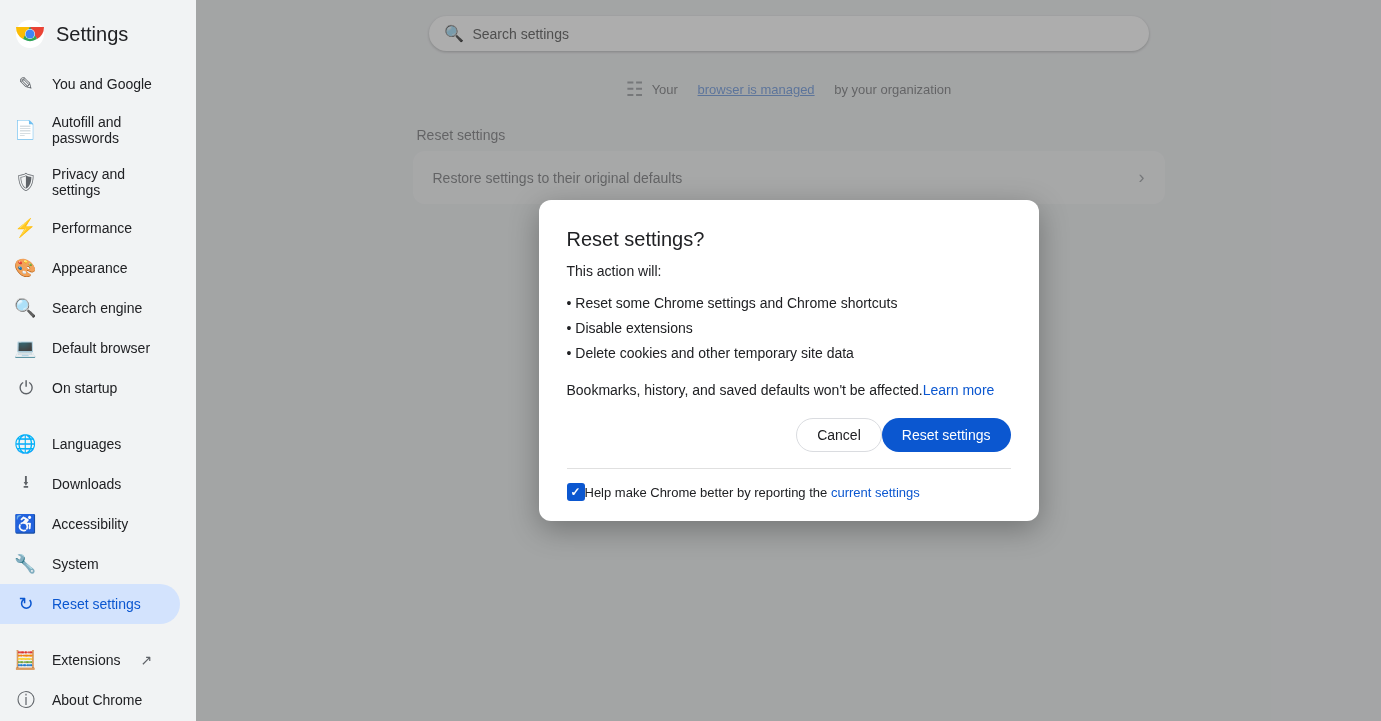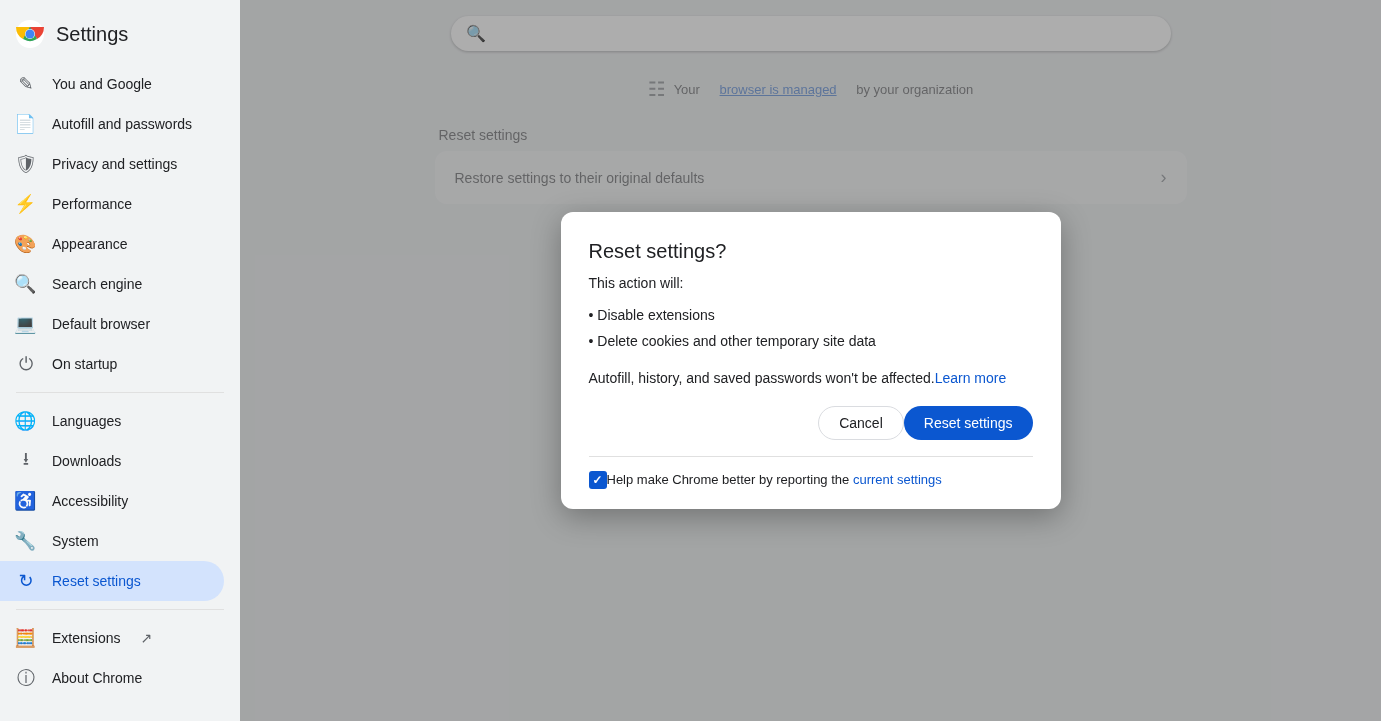--- a/index.html
+++ b/index.html
@@ -6,21 +6,21 @@
     body {
       font-family: 'Segoe UI', Arial, sans-serif;
       background: #f1f3f4;
       display: flex;
       height: 721px;
       overflow: hidden;
     }
 
     
     .sidebar {
-      width: 240px;
+      width: 196px;
       background: #f1f3f4;
       padding: 12px 0;
       display: flex;
       flex-direction: column;
       flex-shrink: 0;
       overflow-y: auto;
     }
 
     .sidebar-header {
       display: flex;
@@ -388,20 +388,21 @@
     <span class="icon-wrap">ⓘ</span>
     <span>About Chrome</span>
   </div>
 </nav>
 
 <div class="main">
 
   <div class="search-bar-wrapper">
     <div class="search-bar">
       <span style="color:#5f6368;font-size:16px;">🔍</span>
+      <input type="text" placeholder="Search settings" style="">
     </div>
   </div>
 
   <div class="content-area" style="opacity:0.45;">
 
     <div class="managed-banner">
       <span style="font-size:20px;color:#5f6368;">☷</span>
       <span>Your</span>&nbsp;<a href="#">browser is managed</a>&nbsp;<span>by your organization</span>
     </div>
 
@@ -415,25 +416,26 @@
     </div>
   </div>
 
   <div class="overlay"></div>
 
   <div class="dialog-backdrop">
     <div class="dialog">
       <div class="dialog-title">Reset settings?</div>
       <div class="dialog-subtitle">This action will:</div>
       <div class="dialog-list">
+        <div>• <span>Reset some Chrome settings and Chrome shortcuts</span></div>
         <div>• <span>Disable extensions</span></div>
         <div>• <span>Delete cookies and other temporary site data</span></div>
       </div>
       <div class="dialog-note">
-        <span>Autofill, history, and saved passwords won't be affected.</span><a href="#">Learn more</a>
+        <span>Bookmarks, history, and saved defaults won't be affected.</span><a href="#">Learn more</a>
       </div>
       <div class="dialog-buttons">
         <button class="btn-cancel">Cancel</button>
         <button class="btn-reset">Reset settings</button>
       </div>
       <div class="dialog-divider"></div>
       <div class="dialog-checkbox-row">
         <div class="checkbox-blue"></div>
         <span>
           <span>Help make Chrome better by reporting the</span>

